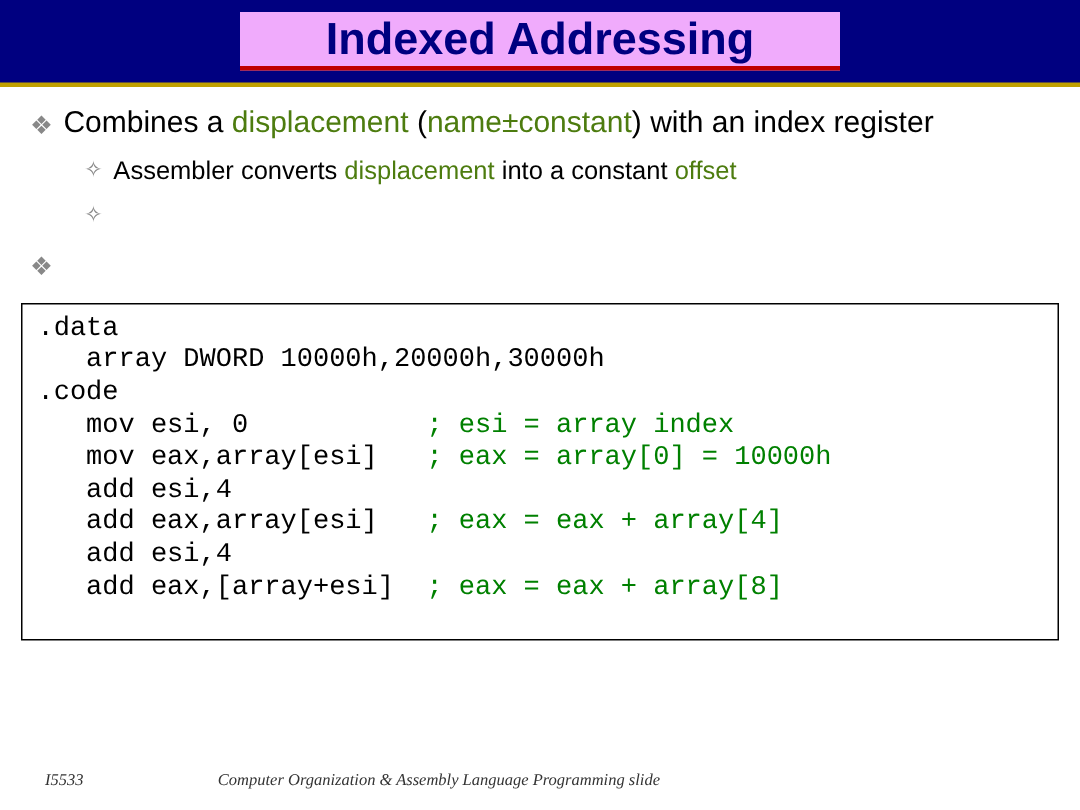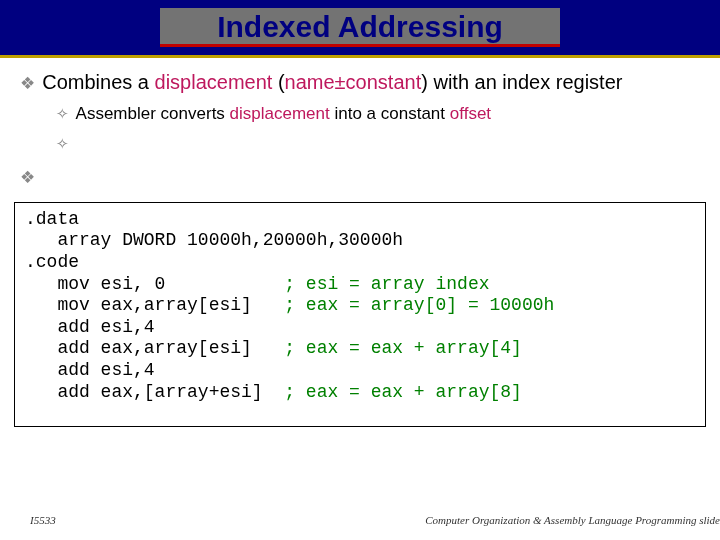--- a/index.html
+++ b/index.html
@@ -15,21 +15,21 @@
     width: 100%;
     height: 58px;
     background: #000080;
     border-bottom: 3px solid #c0a000;
     display: flex;
     align-items: center;
     justify-content: center;
   }
   .title-inner {
     width: 400px;
-    background: #737373;
+    background: #f0abfc;
     text-align: center;
     font-family: "Comic Sans MS", cursive, sans-serif;
     font-size: 30px;
     font-weight: bold;
     color: #000080;
     padding: 2px 0 0 0;
     border-bottom: 3px solid #c00000;
     line-height: 1.15;
   }
   .content {
@@ -57,21 +57,21 @@
     font-size: 17px;
     line-height: 1.3;
   }
   .b2-mark {
     color: #888;
     font-size: 15px;
     margin-right: 7px;
     margin-top: 1px;
     flex-shrink: 0;
   }
-  .red { color: #be185d; }
+  .red { color: #4d7c0f; }
   .code-box {
     margin: 14px 14px 0 14px;
     border: 1.5px solid #000;
     background: #fff;
     padding: 6px 10px 6px 10px;
     font-family: "Courier New", monospace;
     font-size: 18px;
     font-weight: normal;
     line-height: 1.2;
     white-space: pre;
@@ -83,21 +83,20 @@
     position: absolute;
     bottom: 14px;
     left: 0;
     width: 100%;
     font-family: Georgia, "Times New Roman", serif;
     font-style: italic;
     font-size: 11px;
     color: #333;
     display: flex;
     align-items: flex-end;
-    justify-content: space-between;
   }
   .footer .fleft { margin-left: 30px; width: 80px; }
   .footer .fcenter { flex: 1; text-align: center; }
   .footer .fright { width: 330px; text-align: right; white-space: nowrap; }
 </style>
 </head>
 <body>
 
 <div class="title-bar">
   <div class="title-inner">Indexed Addressing</div>

